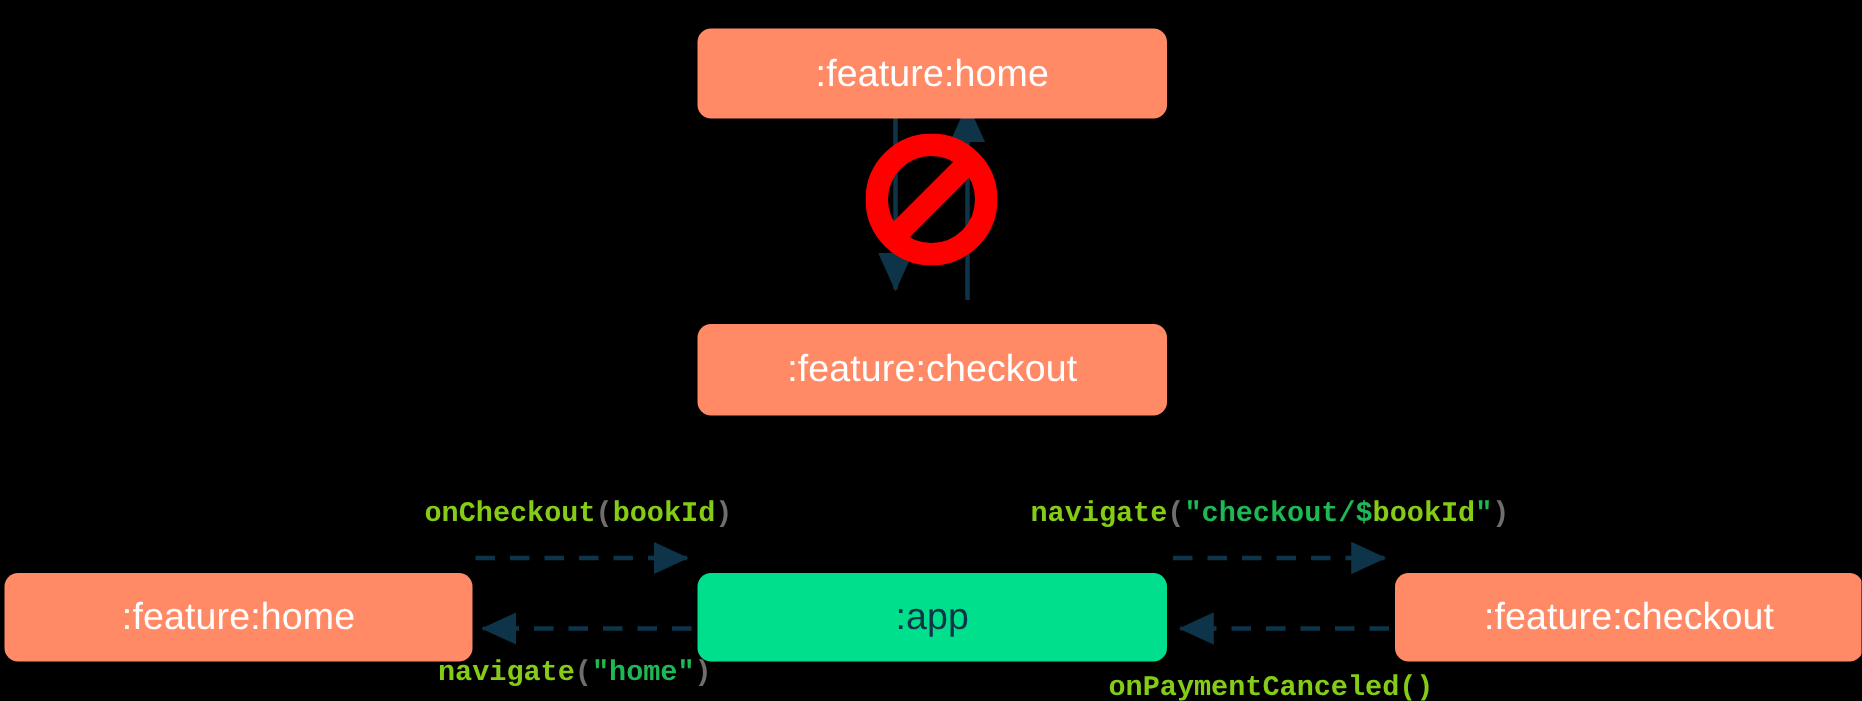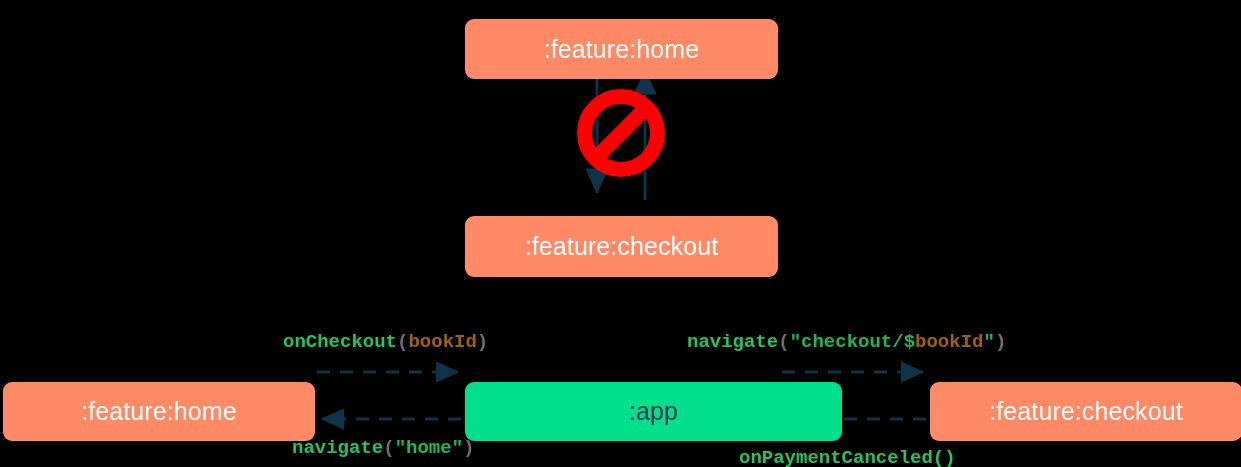--- a/index.html
+++ b/index.html
@@ -44,21 +44,21 @@
     background: #00E08C;
     color: #0E3449;
   }
 
   
   #node-home-top   { left: 465px; top: 3px;   width: 313px; height: 60px; }
   #node-checkout-top { left: 465px; top: 200px; width: 313px; height: 61px; }
 
   
   #node-home-bottom     { left: 3px;   top: 366px; width: 312px; height: 59px; }
-  #node-app             { left: 465px; top: 366px; width: 377px; height: 59px; }
+  #node-app             { left: 465px; top: 366px; width: 313px; height: 59px; }
   #node-checkout-bottom { left: 930px; top: 366px; width: 312px; height: 59px; }
 
   
   #no-entry-icon {
     position: absolute;
     left: 577px;
     top: 89px;
     width: 88px;
     height: 88px;
     z-index: 5;
@@ -66,22 +66,22 @@
 
   
   .edge-label {
     position: absolute;
     font-family: "Liberation Mono", monospace;
     font-size: 19px;
     font-weight: 700;
     white-space: nowrap;
     letter-spacing: 0px;
   }
-  .tok-fn    { color: #22c55e; }
-  .tok-arg   { color: #a16207; }
+  .tok-fn    { color: #84cc16; }
+  .tok-arg   { color: #84cc16; }
   .tok-punct { color: #6E6E6E; }
   .tok-str   { color: #1EB954; }
 
   #label-on-checkout      { left: 283px; top: 331px; }
   #label-navigate-checkout{ left: 687px; top: 331px; }
   #label-navigate-home    { left: 292px; top: 437px; }
   #label-on-payment-cancel{ left: 739px; top: 447px; text-align: center; }
 </style>
 </head>
 <body>

